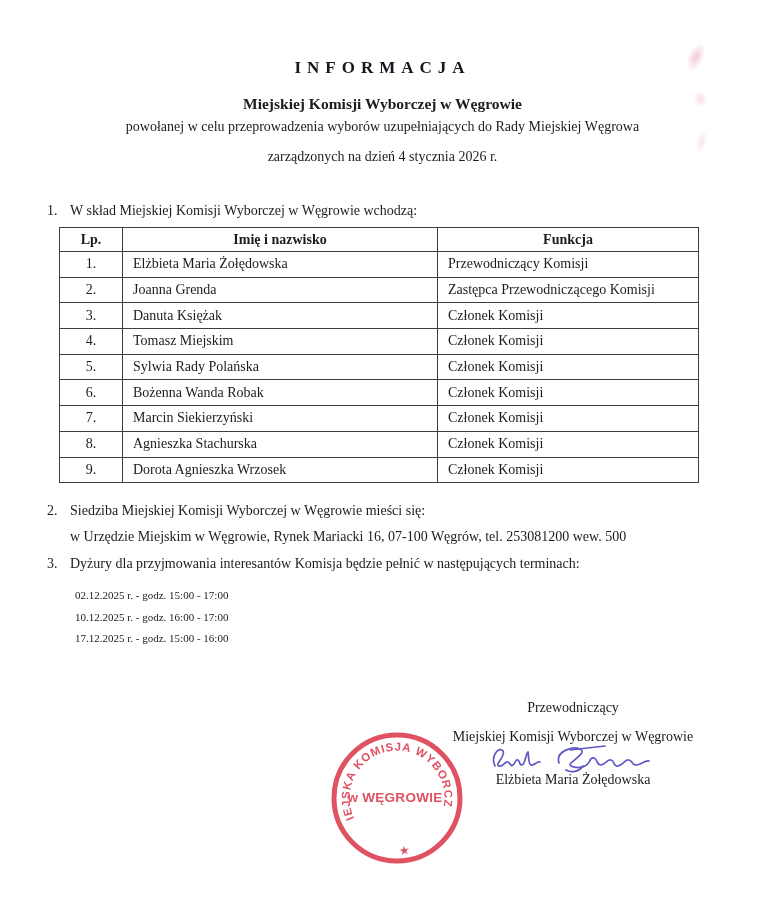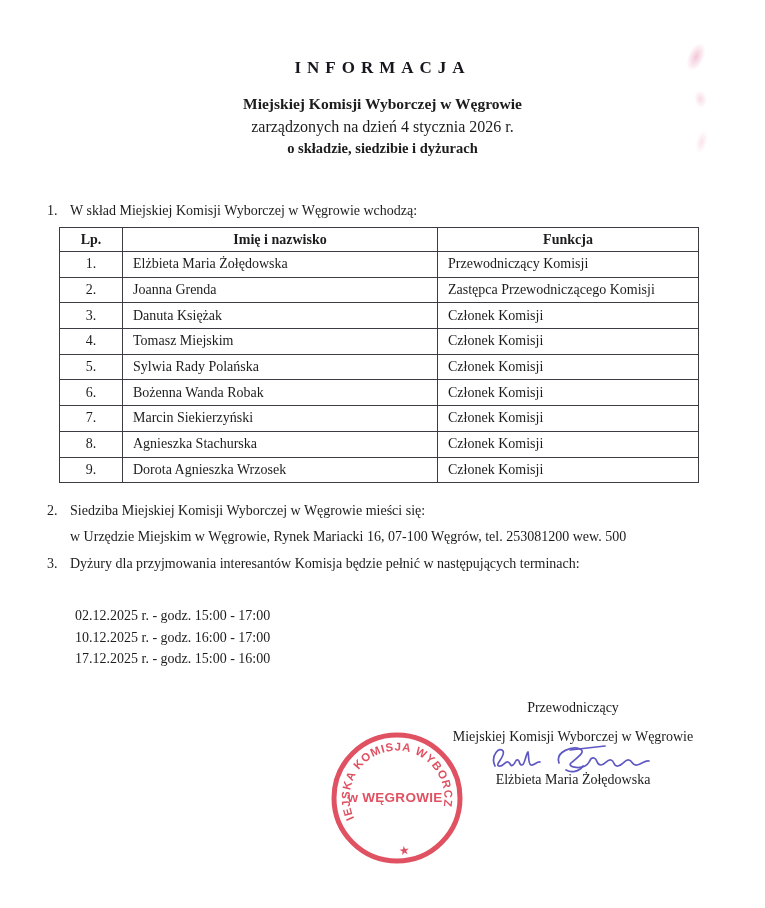--- a/index.html
+++ b/index.html
@@ -19,31 +19,31 @@
   .doc-header { position: absolute; top: 58px; left: 0; width: 765px; text-align: center; }
   .doc-title {
     margin: 0;
     font-size: 17px;
     font-weight: 700;
     letter-spacing: 6px;
     color: #16161e;
   }
   .org-line   { margin-top: 17px; font-size: 15.5px; font-weight: 700; }
   .purpose-line { margin-top: 6px; font-size: 14px; }
-  .date-line  { margin-top: 5px; font-size: 16px; }
+  .date-line  { margin-top: 14px; font-size: 14px; }
   .subject-line { margin-top: 4px; font-size: 14.5px; font-weight: 700; }
 
   
   .list-item { position: absolute; left: 47px; display: flex; font-size: 14px; }
   .list-item .num { width: 23px; flex: 0 0 23px; }
   .item-1 { top: 203px; }
   .item-2 { top: 503px; }
   .item-3 { top: 556px; }
   .address-line { position: absolute; left: 70px; top: 529px; font-size: 14px; }
-  .schedule { position: absolute; left: 75px; top: 585px; font-size: 14px; line-height: 21.5px; margin-top: 20px; }
+  .schedule { position: absolute; left: 75px; top: 585px; font-size: 11px; line-height: 21.5px; }
 
   
   .members-table {
     position: absolute; top: 227px; left: 59px;
     width: 639px;
     border-collapse: collapse;
     table-layout: fixed;
     font-size: 14px;
   }
   .members-table th, .members-table td {
@@ -82,22 +82,22 @@
               background: radial-gradient(ellipse at center, rgba(224,105,150,0.18), rgba(224,105,150,0) 70%); }
 </style>
 </head>
 <body>
 
 <div class="page">
 
   <div class="doc-header">
     <h1 class="doc-title">INFORMACJA</h1>
     <div class="org-line">Miejskiej Komisji Wyborczej w Węgrowie</div>
+    <div class="purpose-line">powołanej w celu przeprowadzenia wyborów uzupełniających do Rady Miejskiej Węgrowa</div>
     <div class="date-line">zarządzonych na dzień 4 stycznia 2026 r.</div>
-    <div class="subject-line">o składzie, siedzibie i dyżurach</div>
   </div>
 
   <div class="list-item item-1">
     <span class="num">1.</span>
     <span>W skład Miejskiej Komisji Wyborczej w Węgrowie wchodzą:</span>
   </div>
 
   <table class="members-table">
     <colgroup>
       <col style="width:63px">

